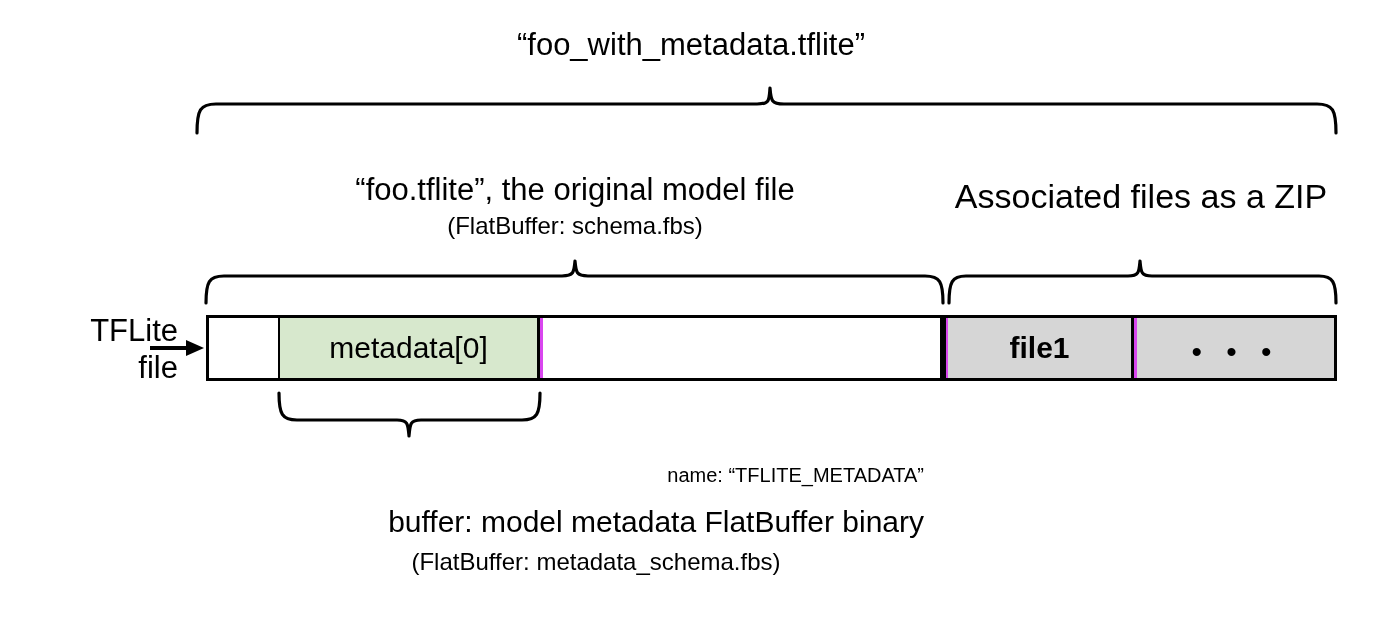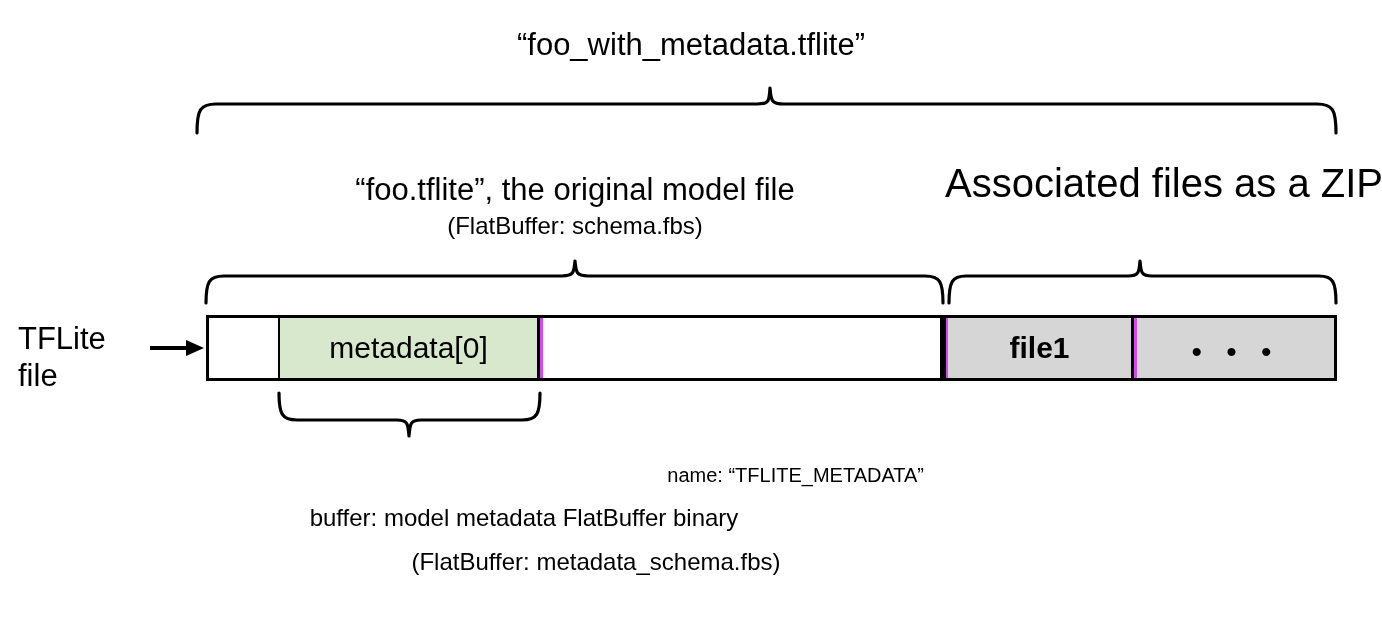--- a/index.html
+++ b/index.html
@@ -45,28 +45,28 @@
   #model-file-caption {
     left: 205px; top: 172px; width: 740px;
     font-size: 31px;
   }
   #model-file-subcaption {
     left: 205px; top: 212px; width: 740px;
     font-size: 24px;
   }
   
   #zip-caption {
-    left: 945px; top: 160px; width: 392px;
-    font-size: 40px;
+    left: 945px; top: 176px; width: 392px;
+    font-size: 34px;
   }
   
   #source-label {
-    left: 18px; top: 321px; width: 160px;
+    left: 18px; top: 313px; width: 160px;
     font-size: 31px;
-    text-align: left;
+    text-align: right;
   }
   
   #bar {
     position: absolute;
     left: 206px;
     top: 315px;
     width: 1131px;
     height: 66px;
     box-sizing: border-box;
     border: 3px solid #000;
@@ -118,21 +118,21 @@
     font-size: 30px;
     transform: translateY(4px);
   }
   
   #meta-detail-name {
     left: 124px; top: 464px; width: 800px;
     font-size: 20px; text-align: right;
   }
   #meta-detail-buffer {
     left: 124px; top: 504px; width: 800px;
-    font-size: 24px; text-align: center;
+    font-size: 30px; text-align: right;
   }
   #meta-detail-schema {
     left: 196px; top: 548px; width: 800px;
     font-size: 24px; text-align: center;
   }
 </style>
 </head>
 <body>
 
 <div id="canvas">

